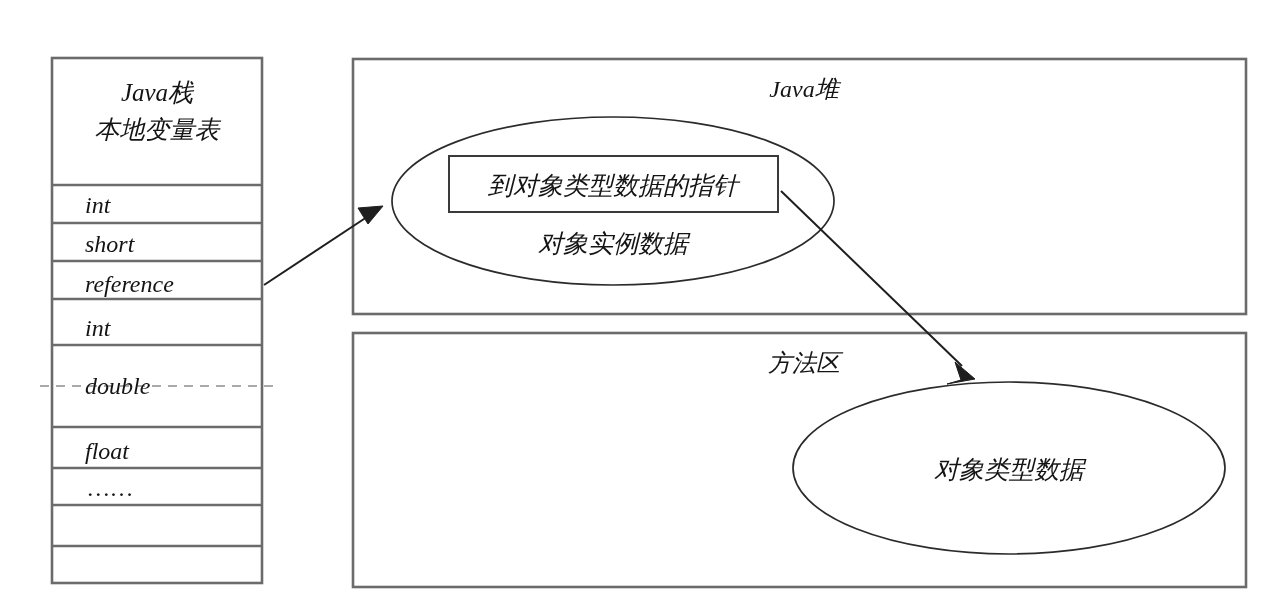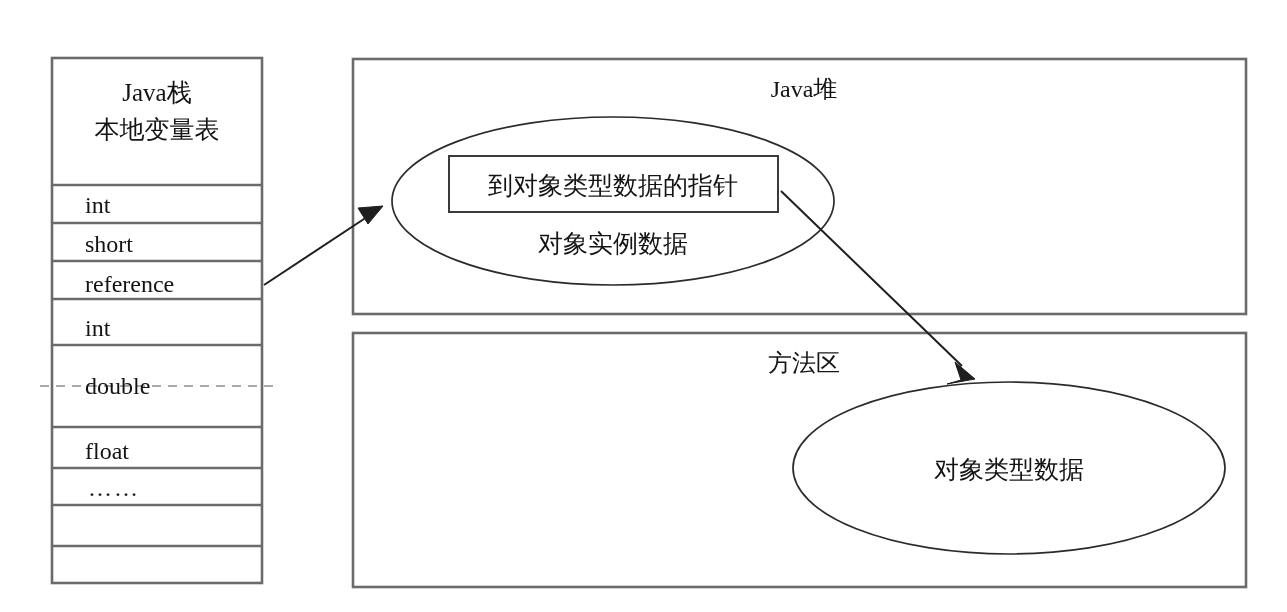--- a/index.html
+++ b/index.html
@@ -11,20 +11,21 @@
     width: 1287px;
     height: 612px;
     font-family: "Liberation Serif", "DejaVu Serif", serif;
     overflow: hidden;
   }
   #diagram-root {
     position: relative;
     width: 1066px;
     height: 612px;
     background: #ffffff;
+    font-style: italic;
   }
   svg#diagram {
     display: block;
     width: 1287px;
     height: 612px;
   }
   .box-line {
     fill: none;
     stroke: #6b6b6b;
     stroke-width: 2.6;

